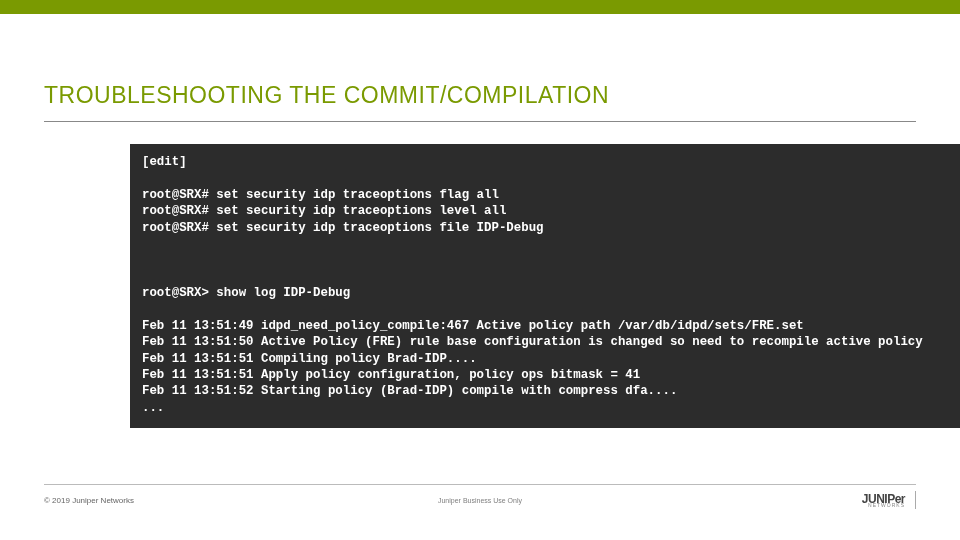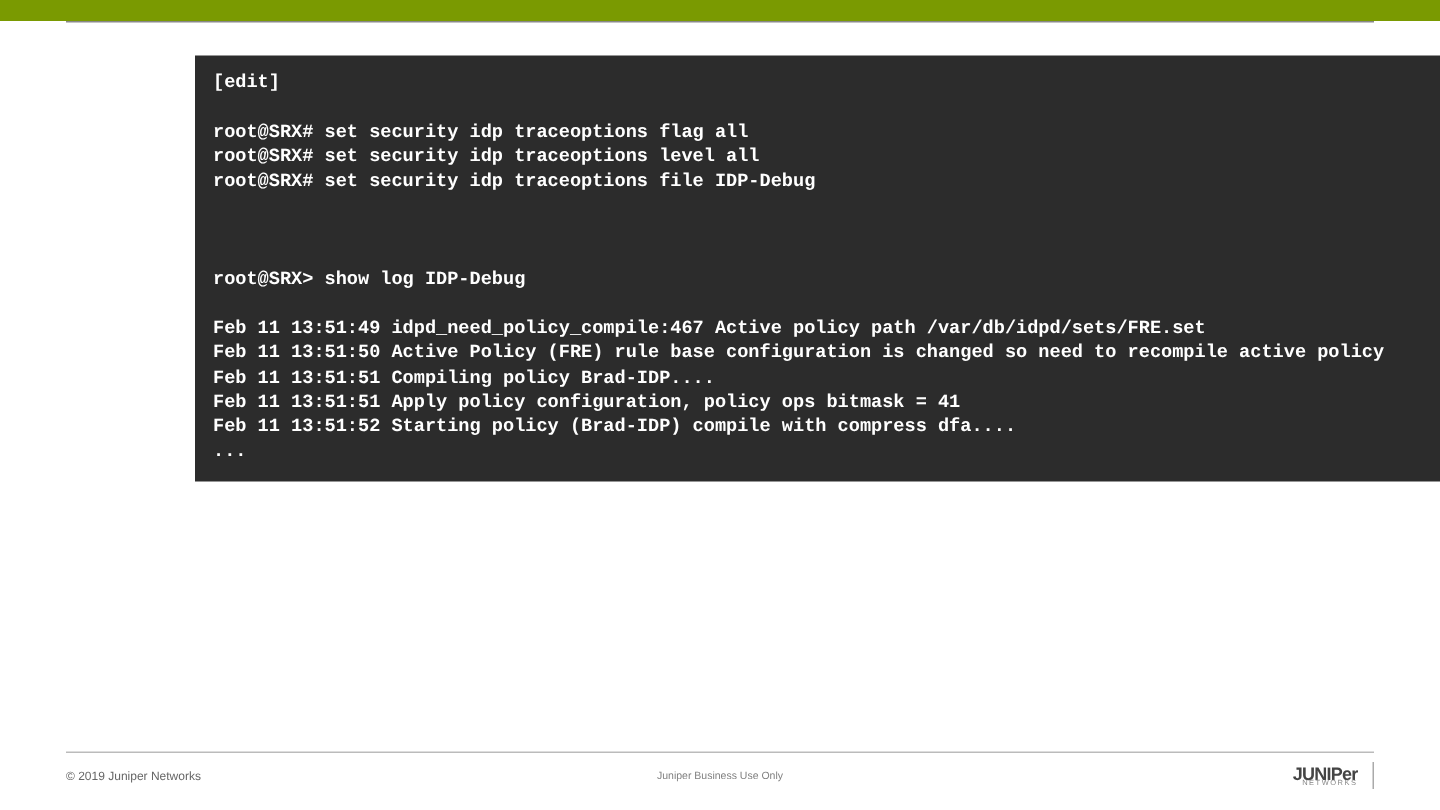--- a/index.html
+++ b/index.html
@@ -28,21 +28,21 @@
       padding: 10px 12px 12px 12px;
       margin-left: 130px;
       width: 834px;
       white-space: pre-wrap;
       word-break: break-word;
     }
     .footer {
       position: absolute;
       left: 44px;
       right: 44px;
-      bottom: 14px;
+      bottom: 31px;
       border-top: 1px solid #bbb;
       padding-top: 6px;
       display: flex;
       align-items: center;
       justify-content: space-between;
       font-size: 8px;
       color: #666;
     }
     .footer-center {
       position: absolute;
@@ -63,20 +63,21 @@
     .logo-stack { display: flex; flex-direction: column; align-items: flex-end; line-height: 1; }
     .logo-divider { width: 1px; height: 18px; background: #aaa; margin-left: 6px; }
   </style>
 </head>
 <body>
 
 <div class="top-bar"></div>
 
 <div class="slide">
 
+  <h1 class="heading">TROUBLESHOOTING THE COMMIT/COMPILATION</h1>
   <hr class="heading-rule">
 
   <pre class="terminal">[edit]
 
 root@SRX# set security idp traceoptions flag all
 root@SRX# set security idp traceoptions level all
 root@SRX# set security idp traceoptions file IDP-Debug
 
 
 

